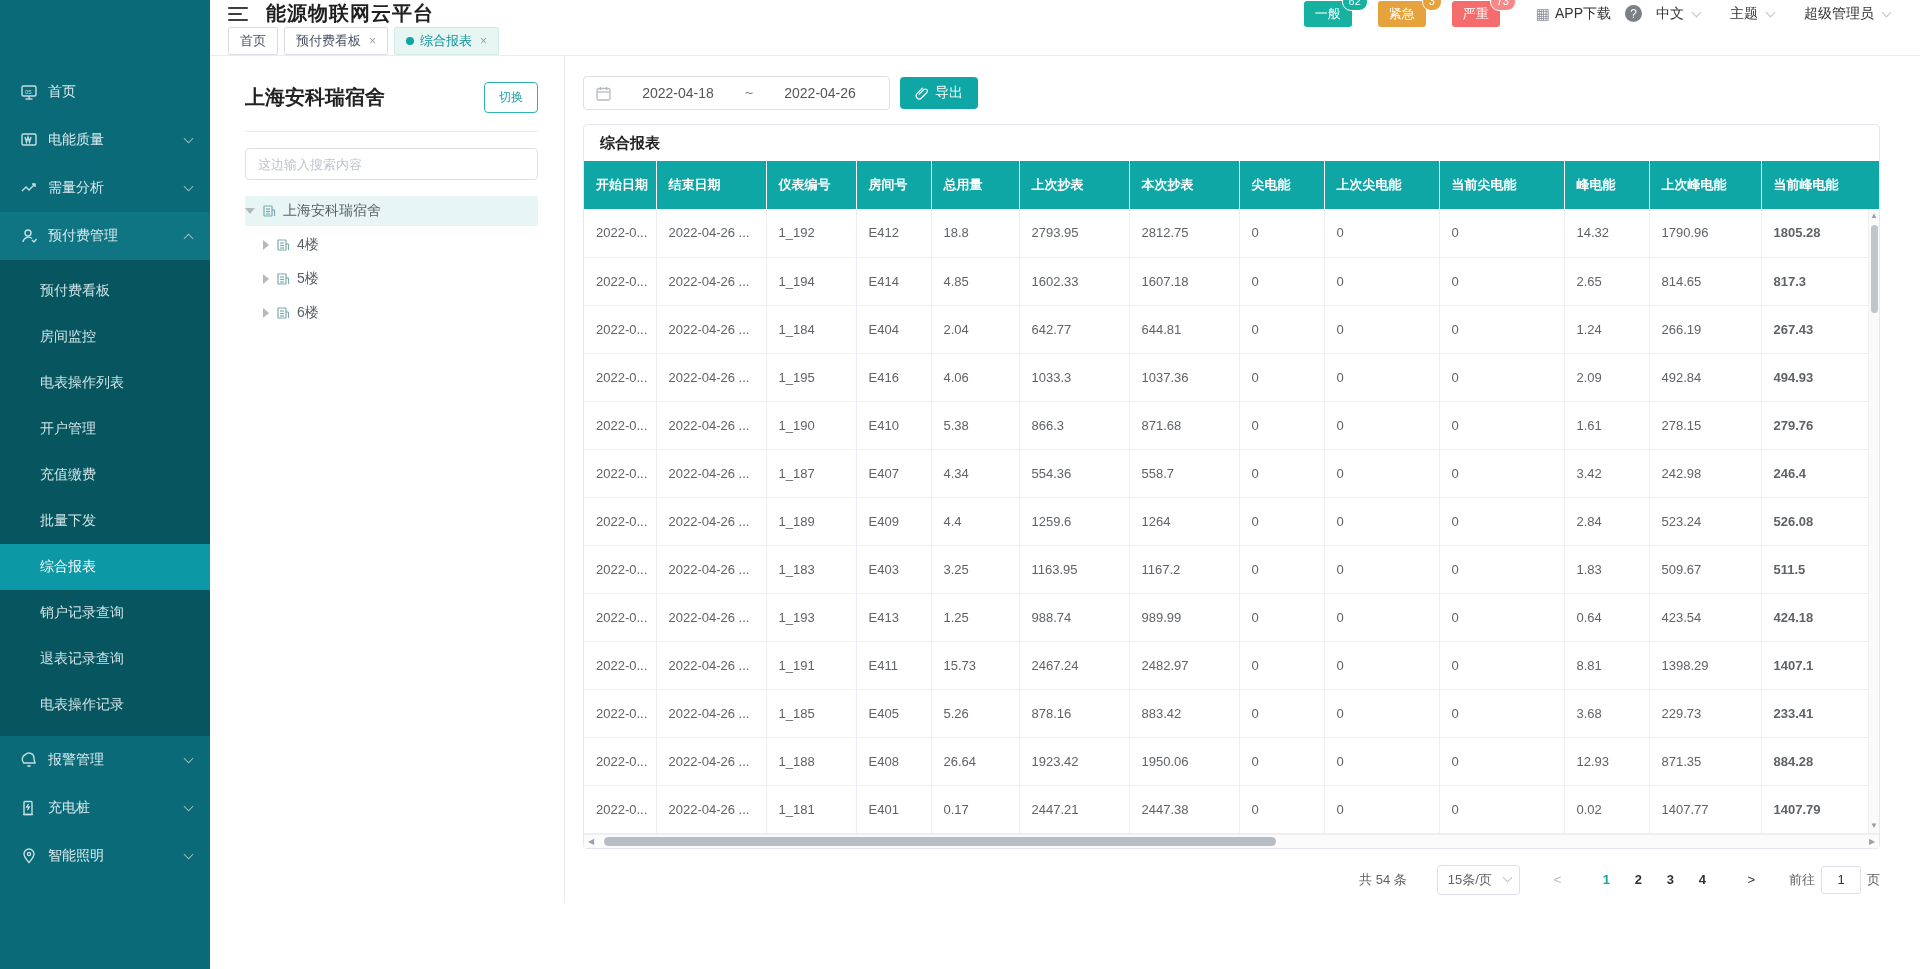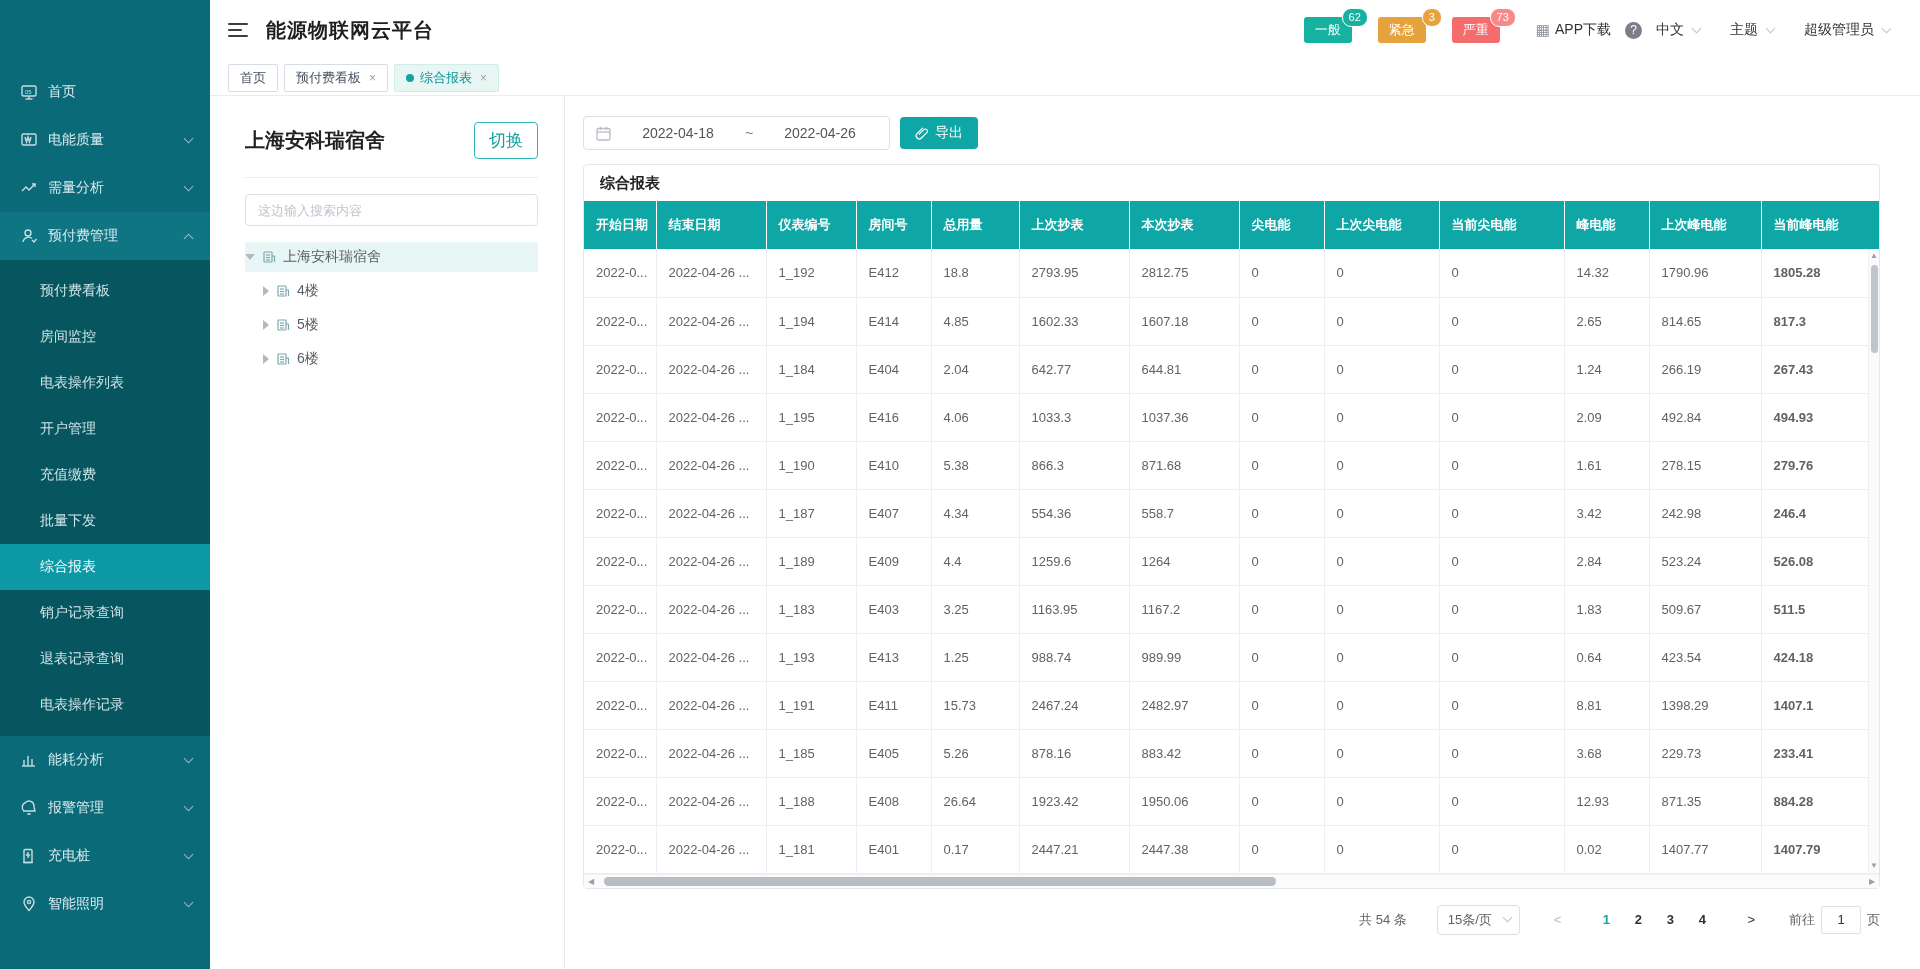--- a/index.html
+++ b/index.html
@@ -17,21 +17,21 @@
   .menu-item.parent-open { background:#0f7583; }
   .chev { width:7px; height:7px; border-right:1.5px solid rgba(255,255,255,.55);
     border-bottom:1.5px solid rgba(255,255,255,.55); transform:rotate(45deg); margin-top:-3px; }
   .chev.up { transform:rotate(-135deg); margin-top:4px; }
   .submenu { background:#07565f; padding:8px 0; }
   .submenu .sub-item { height:46px; display:flex; align-items:center; padding-left:40px;
     font-size:14px; color:#cfe4e8; cursor:pointer; }
   .submenu .sub-item.active { background:#0d98a5; color:#fff; }
 
   
-  .main { flex:1; display:flex; flex-direction:column; height:969px; }
+  .main { flex:1; display:flex; flex-direction:column; height:847px; }
 
   .topbar { height:60px; display:flex; align-items:center; padding:0 30px 0 18px; background:#fff; }
   .hamburger { width:20px; display:flex; flex-direction:column; gap:4px; margin-right:18px; cursor:pointer; }
   .hamburger i { display:block; height:2px; background:#3e3e3e; border-radius:1px; }
   .hamburger i:nth-child(2){ width:14px; }
   .app-title { font-size:20px; font-weight:bold; color:#1f1f1f; letter-spacing:1px; }
   .topbar-right { margin-left:auto; display:flex; align-items:center; gap:14px; }
   .alarm-btn { position:relative; color:#fff; font-size:13px; padding:4px 11px; border-radius:3px; cursor:pointer; }
   .alarm-badge { position:absolute; top:-9px; right:-16px; color:#fff; font-size:11px; line-height:1;
     padding:3px 6px; border-radius:9px; border:1px solid #fff; }
@@ -50,21 +50,21 @@
   .tag-tab .x { font-size:12px; color:#9aa0ab; margin-left:2px; cursor:pointer; }
   .tag-tab.active { background:#e7f6f2; border-color:#cfeee7; color:#12929c; }
   .tag-tab.active .dot { width:8px; height:8px; border-radius:50%; background:#11a4a4; }
 
   .content { flex:1; display:flex; background:#fff; }
 
   
   .tree-panel { width:355px; min-width:355px; border-right:1px solid #e8e8e8; padding:26px 26px 0 35px; }
   .tp-head { display:flex; align-items:center; justify-content:space-between; }
   .tp-title { font-size:20px; font-weight:bold; color:#222; }
-  .switch-btn { border:1px solid #2fb3b3; color:#17a0a0; background:#fff; font-size:17px;
+  .switch-btn { border:1px solid #2fb3b3; color:#17a0a0; background:#fff; font-size:12px;
     padding:6px 14px; border-radius:4px; cursor:pointer; }
   .tp-divider { height:1px; background:#ececec; margin:18px 0 16px; }
   .tree-search { width:100%; height:32px; border:1px solid #dcdfe6; border-radius:4px; padding:0 12px;
     font-size:13px; color:#333; outline:none; }
   .tree-search::placeholder { color:#bfc4cc; }
   .tree { margin-top:16px; font-size:14px; color:#5a5e66; }
   .tree-row { height:30px; display:flex; align-items:center; gap:7px; cursor:pointer; border-radius:2px; }
   .tree-row.selected { background:#e7f6f4; }
   .tree-row.child { padding-left:18px; margin-top:4px; }
   .caret-down { width:0; height:0; border-left:5px solid transparent; border-right:5px solid transparent;
@@ -170,32 +170,20 @@
         <div class="sub-item">预付费看板</div>
         <div class="sub-item">房间监控</div>
         <div class="sub-item">电表操作列表</div>
         <div class="sub-item">开户管理</div>
         <div class="sub-item">充值缴费</div>
         <div class="sub-item">批量下发</div>
         <div class="sub-item active">综合报表</div>
         <div class="sub-item">销户记录查询</div>
         <div class="sub-item">退表记录查询</div>
         <div class="sub-item">电表操作记录</div>
-      </div>
-      <div class="menu-item">
-        <span class="mi-icon">
-          <svg width="18" height="18" viewBox="0 0 18 18">
-            <line x1="4" y1="15" x2="4" y2="9" fill="none" stroke="#c6dde2" stroke-width="1.4"></line>
-            <line x1="8" y1="15" x2="8" y2="5" fill="none" stroke="#c6dde2" stroke-width="1.4"></line>
-            <line x1="12" y1="15" x2="12" y2="8" fill="none" stroke="#c6dde2" stroke-width="1.4"></line>
-            <line x1="2" y1="15" x2="15" y2="15" fill="none" stroke="#c6dde2" stroke-width="1.4"></line>
-          </svg>
-        </span>
-        <span class="mi-label">能耗分析</span>
-        <span class="chev"></span>
       </div>
       <div class="menu-item">
         <span class="mi-icon">
           <svg width="18" height="18" viewBox="0 0 18 18">
             <path d="M4 12 a5 5 0 0 1 1.5-8.5 a5 5 0 0 1 8.5 3.5 c0 3 1 4 1 5 H3 z" fill="none" stroke="#c6dde2" stroke-width="1.4"></path>
             <path d="M7.5 14.5 a1.8 1.8 0 0 0 3 0" fill="none" stroke="#c6dde2" stroke-width="1.4"></path>
           </svg>
         </span>
         <span class="mi-label">报警管理</span>
         <span class="chev"></span>

